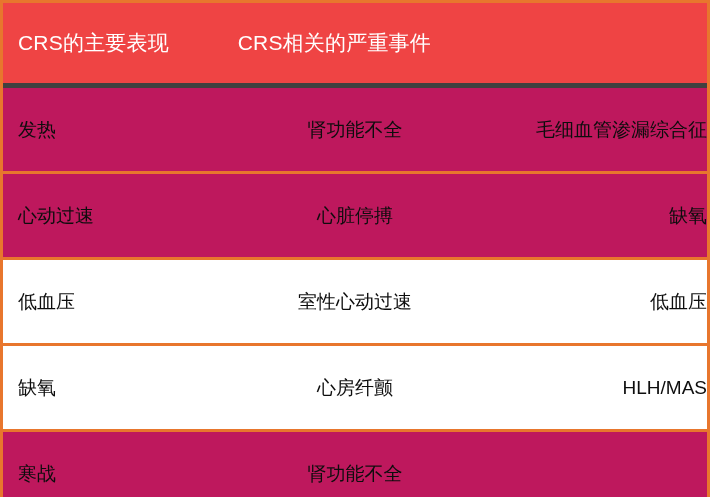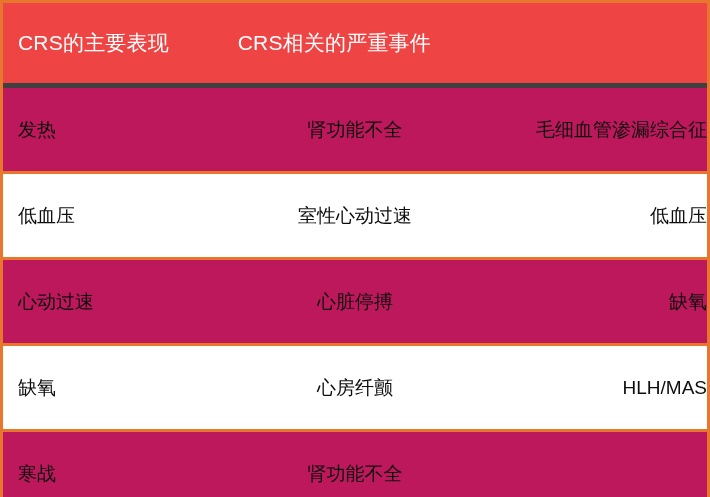--- a/index.html
+++ b/index.html
@@ -104,29 +104,29 @@
         <th class="hdr-left">CRS的主要表现</th>
         <th class="hdr-right" colspan="2">CRS相关的严重事件</th>
       </tr>
     </thead>
     <tbody>
       <tr class="body-row shade">
         <td class="c1">发热</td>
         <td class="c2">肾功能不全</td>
         <td class="c3">毛细血管渗漏综合征</td>
       </tr>
+      <tr class="body-row shade">
+        <td class="c1">心动过速</td>
+        <td class="c2">心脏停搏</td>
+        <td class="c3">缺氧</td>
+      </tr>
       <tr class="body-row plain">
         <td class="c1">低血压</td>
         <td class="c2">室性心动过速</td>
         <td class="c3">低血压</td>
-      </tr>
-      <tr class="body-row shade">
-        <td class="c1">心动过速</td>
-        <td class="c2">心脏停搏</td>
-        <td class="c3">缺氧</td>
       </tr>
       <tr class="body-row plain">
         <td class="c1">缺氧</td>
         <td class="c2">心房纤颤</td>
         <td class="c3">HLH/MAS</td>
       </tr>
       <tr class="body-row shade last">
         <td class="c1">寒战</td>
         <td class="c2">肾功能不全</td>
         <td class="c3"></td>

